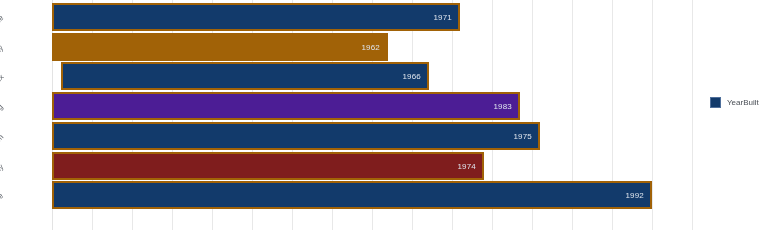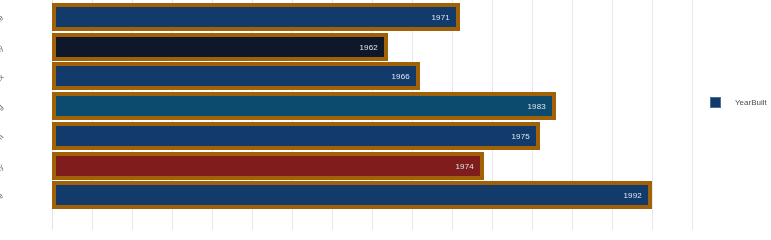--- a/index.html
+++ b/index.html
@@ -56,21 +56,21 @@
     left: 0;
     height: 28px;
   }
 
   .bar {
     position: absolute;
     left: 0;
     top: 0;
     height: 28px;
     background: #123a6b;
-    border: 4px solid #a16207;
+    border: 2px solid #a16207;
     box-sizing: border-box;
     display: flex;
     align-items: center;
     justify-content: flex-end;
   }
 
   .bar-value {
     font-size: 8px;
     font-family: "Liberation Sans", sans-serif;
     color: #dfe5ee;
@@ -101,21 +101,21 @@
     text-align: right;
   }
 
   
   #legend {
     position: absolute;
     left: 710px;
     top: 97px;
     display: flex;
     align-items: center;
-    gap: 14px;
+    gap: 6px;
   }
   .legend-swatch {
     width: 11px;
     height: 11px;
     background: #123a6b;
     border: 1px solid #4f6f9b;
     box-sizing: border-box;
     flex: 0 0 auto;
   }
   .legend-label {
@@ -150,31 +150,31 @@
         <div class="gridline" style="left: 600px;"></div>
         <div class="gridline" style="left: 640px;"></div>
       </div>
     <div id="bars-layer">
         <div class="bar-row" style="top: 3px;">
           <div class="bar" title="Mobile Home: 1971" style="width: 408px; background: rgb(18, 58, 107);">
             <span class="bar-value">1971</span>
           </div>
         </div>
         <div class="bar-row" style="top: 33px;">
-          <div class="bar" title="Multi Family: 1962" style="width: 336px; background: #0f172a;">
+          <div class="bar" title="Multi Family: 1962" style="width: 336px; background: #a16207;">
             <span class="bar-value">1962</span>
           </div>
         </div>
         <div class="bar-row" style="top: 62px;">
-          <div class="bar" title="Duplex: 1966" style="width: 368px; background: rgb(18, 58, 107);">
+          <div class="bar" title="Duplex: 1966" style="width: 368px; background: rgb(18, 58, 107); margin-left: 9px;">
             <span class="bar-value">1966</span>
           </div>
         </div>
         <div class="bar-row" style="top: 92px;">
-          <div class="bar" title="Apartment Bldg: 1983" style="width: 504px; background: #0c4a6e;">
+          <div class="bar" title="Apartment Bldg: 1983" style="width: 468px; background: #4c1d95;">
             <span class="bar-value">1983</span>
           </div>
         </div>
         <div class="bar-row" style="top: 122px;">
           <div class="bar" title="Condominium: 1981" style="width: 488px; background: rgb(18, 58, 107);">
             <span class="bar-value">1975</span>
           </div>
         </div>
         <div class="bar-row" style="top: 152px;">
           <div class="bar" title="Single Family: 1974" style="width: 432px; background: #7f1d1d;">

